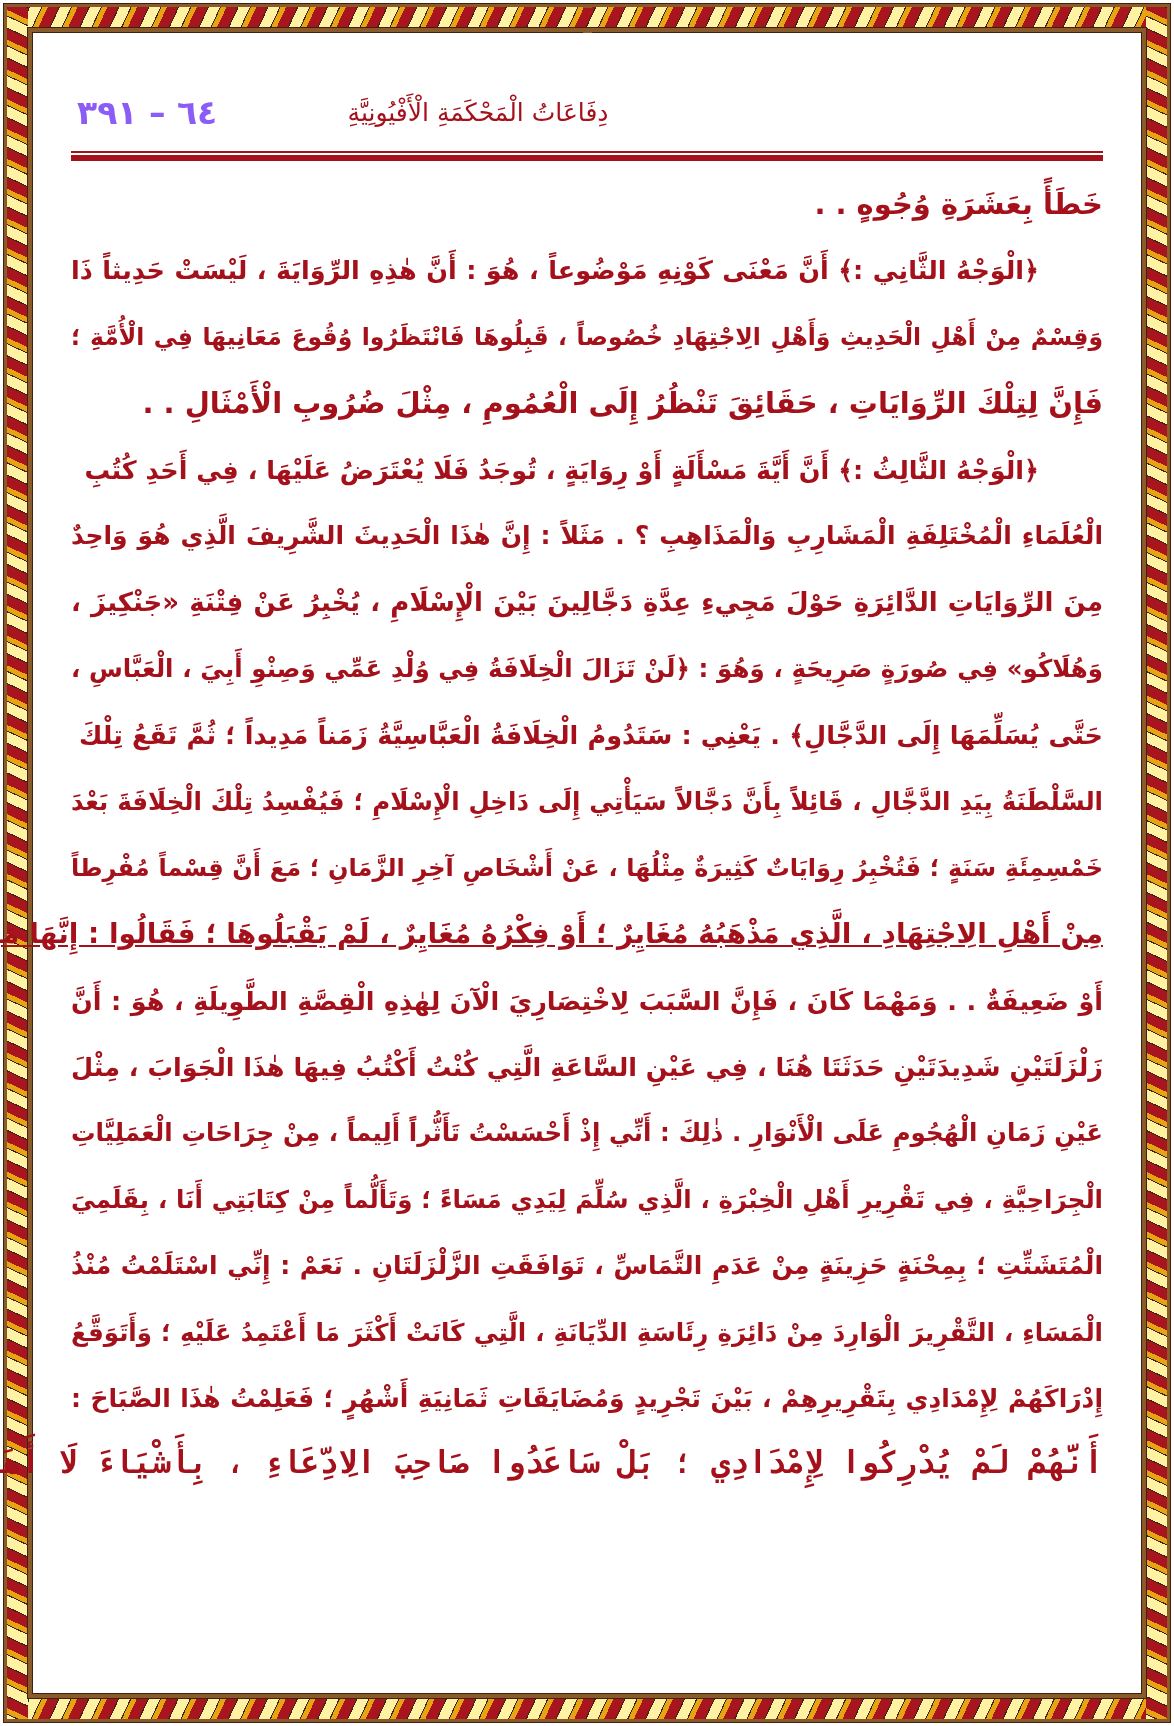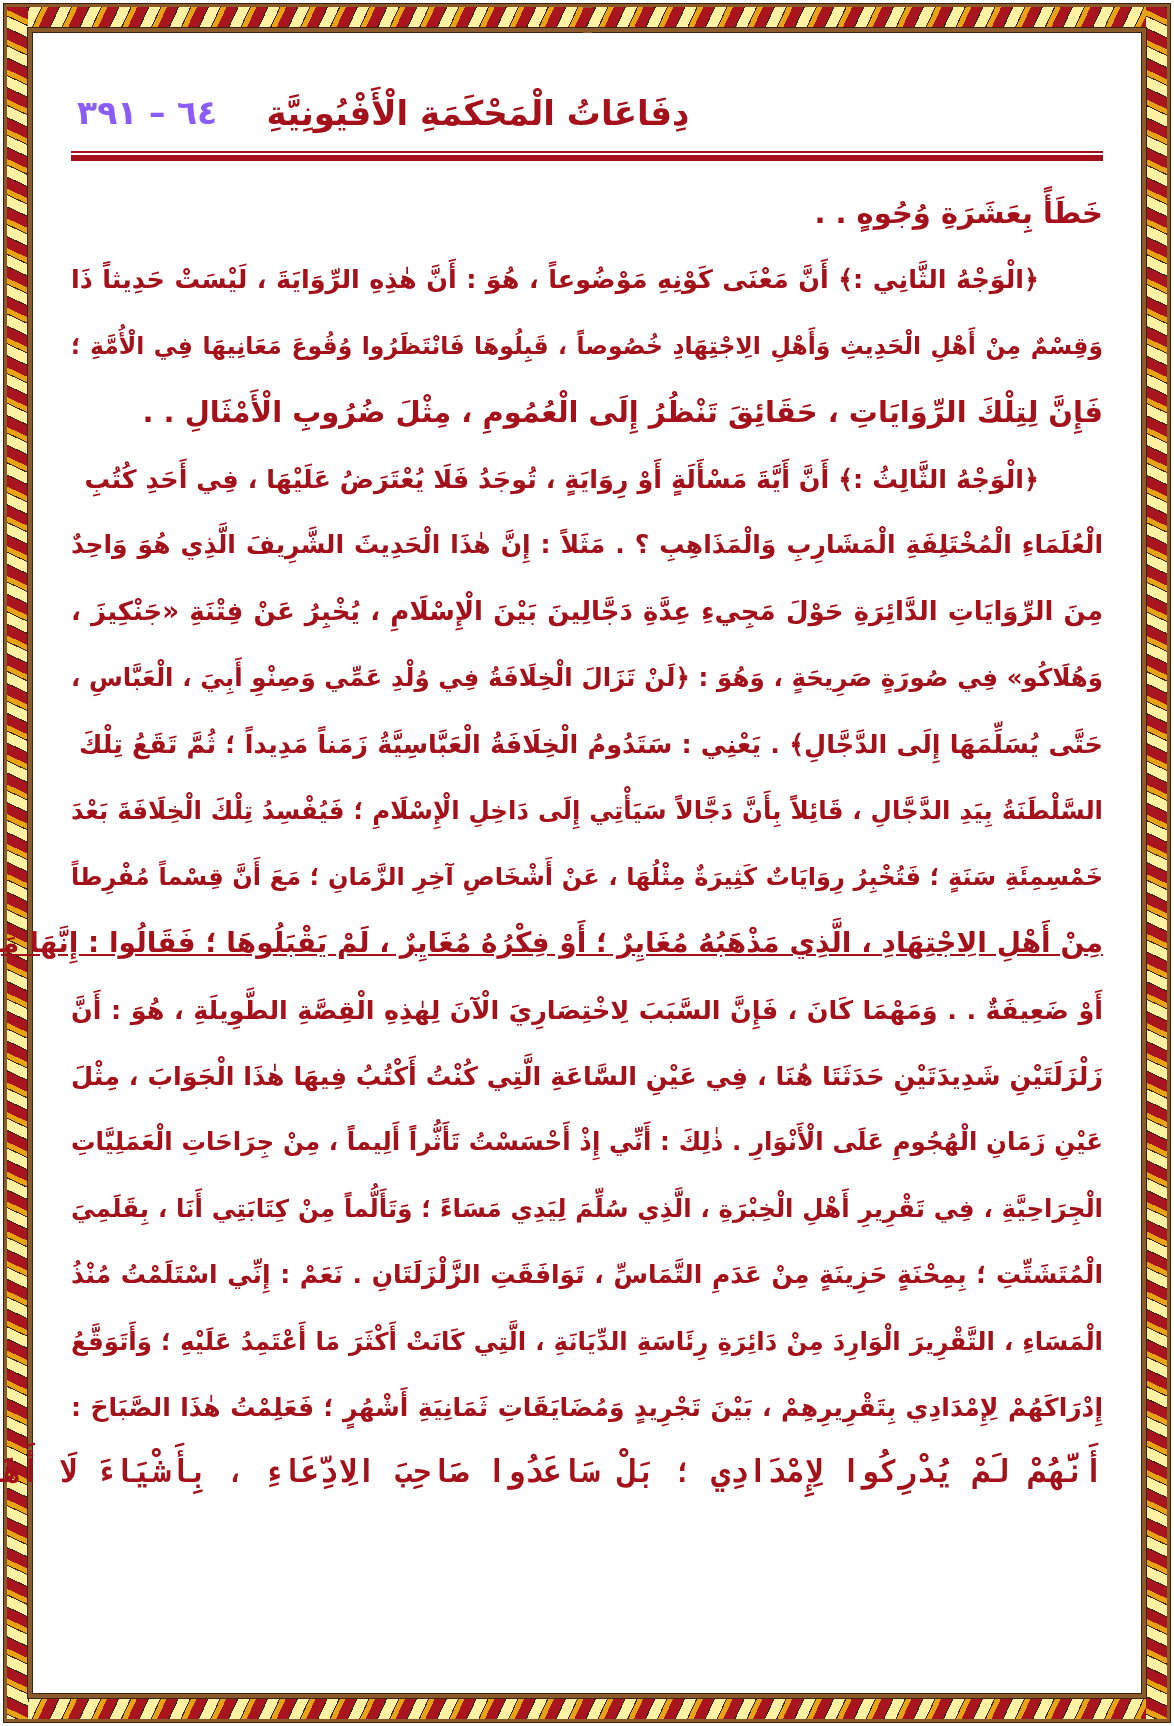--- a/index.html
+++ b/index.html
@@ -36,36 +36,36 @@
     .frame-inner {
       position: absolute; left: 28px; top: 28px; width: 1118px; height: 1670px;
       box-sizing: border-box; border: 4px solid #8B5A2B;
       outline: 1px solid #3a2410; box-shadow: inset 0 0 0 1px #3a2410;
       background: #ffffff;
     }
     
     .running-title {
       position: absolute; left: 0; width: 956px; top: 92px; height: 42px;
       text-align: center; direction: rtl;
-      font-size: 34px; font-weight: bold; line-height: 42px; color: #A4111B;
+      font-size: 25px; font-weight: normal; line-height: 42px; color: #A4111B;
     }
     .page-number {
       position: absolute; left: 77px; top: 92px; height: 42px;
       direction: rtl; font-size: 33px; font-weight: bold; line-height: 42px;
       color: #8b5cf6; white-space: nowrap;
     }
     .rule-thin {
       position: absolute; left: 71px; top: 151px; width: 1032px; height: 2px; background: #A4111B;
     }
     .rule-thick {
       position: absolute; left: 71px; top: 155px; width: 1032px; height: 6px; background: #A4111B;
     }
     
     .text-block {
-      position: absolute; left: 71px; top: 180px; width: 1032px;
+      position: absolute; left: 71px; top: 171px; width: 1032px;
       direction: rtl; color: #A4111B; font-weight: bold;
       font-size: 29px; line-height: 66.4px;
     }
     .line {
       height: 66.4px; white-space: nowrap; overflow: visible;
       text-align: justify; text-align-last: justify;
     }
     .line.indent { text-indent: 64px; }
     .line.end { text-align: right; text-align-last: right; }
   </style>

